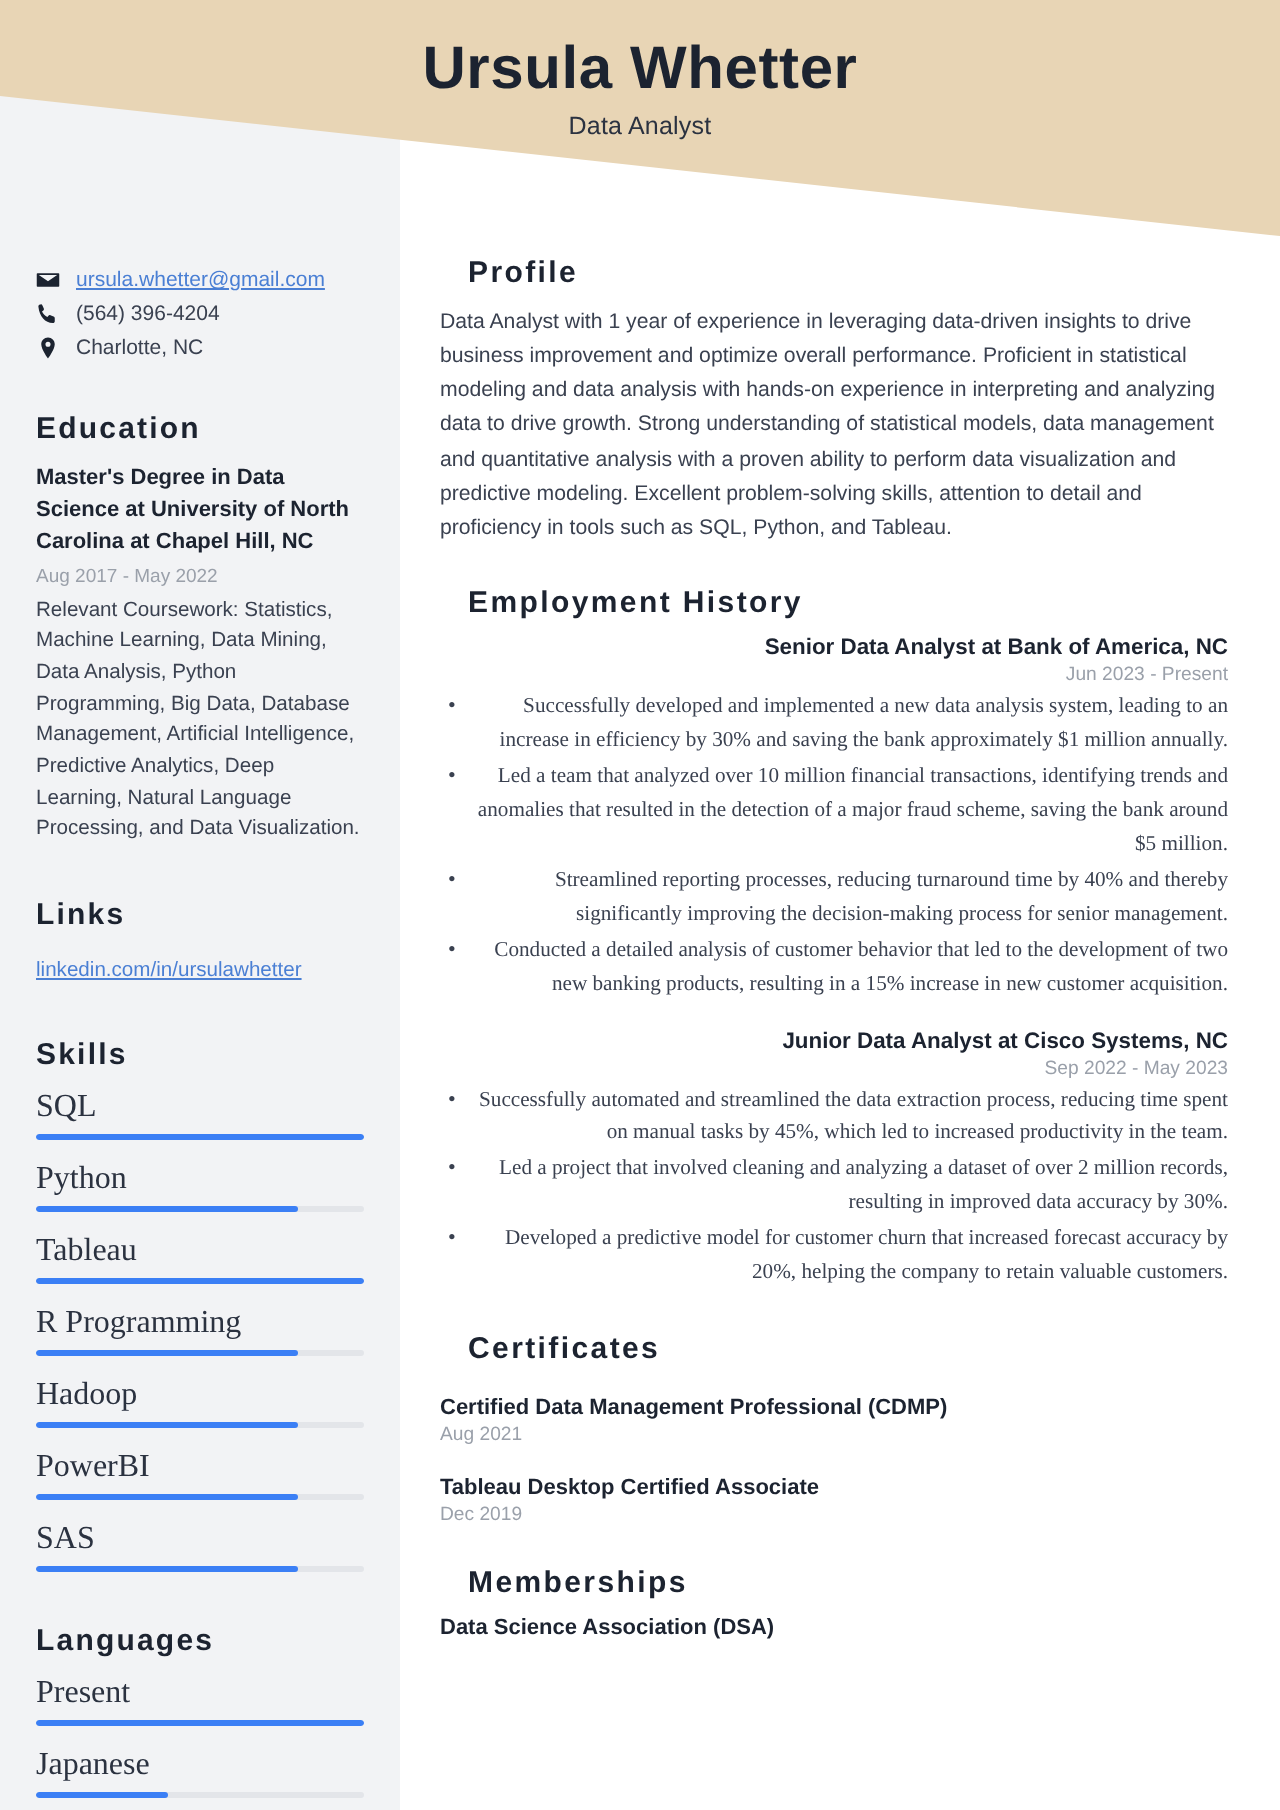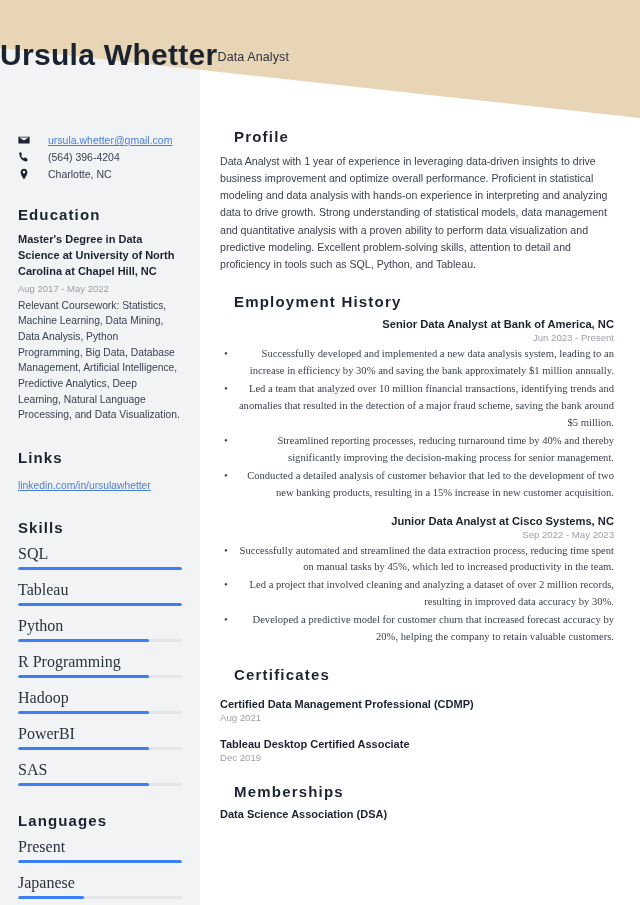--- a/index.html
+++ b/index.html
@@ -23,21 +23,21 @@
   }
   #header-band svg { display: block; }
 
   #header-text {
     position: absolute;
     top: 0; left: 0;
     width: 640px;
     height: 90px;
     z-index: 3;
     display: flex;
-    flex-direction: row;
+    flex-direction: column;
     align-items: center;
     justify-content: flex-start;
     padding-top: 18px;
     pointer-events: none;
   }
   #name {
     font-size: 30px;
     font-weight: 700;
     color: #1c2330;
     letter-spacing: 0.3px;
@@ -65,21 +65,21 @@
     top: 134px; left: 0;
     width: 200px;
     padding: 0 18px 0 18px;
     z-index: 2;
   }
 
   
   .contact-row {
     display: flex;
     align-items: flex-start;
-    gap: 18px;
+    gap: 8px;
     margin-bottom: 5px;
     font-size: 10.5px;
     color: #3a4150;
   }
   .contact-row .ico {
     width: 12px; height: 12px;
     flex: 0 0 12px;
     display: flex; align-items: center; justify-content: center;
     color: #1c2330;
   }
@@ -290,29 +290,29 @@
   <div>
     <div class="side-heading">Skills</div>
 
     <div class="bar-item">
       <div class="bar-label">SQL</div>
       <div class="bar-track">
         <div class="bar-fill" style="width: 100%;"></div>
       </div>
     </div>
     <div class="bar-item">
+      <div class="bar-label">Python</div>
+      <div class="bar-track">
+        <div class="bar-fill" style="width: 80%;"></div>
+      </div>
+    </div>
+    <div class="bar-item">
       <div class="bar-label">Tableau</div>
       <div class="bar-track">
         <div class="bar-fill" style="width: 100%;"></div>
-      </div>
-    </div>
-    <div class="bar-item">
-      <div class="bar-label">Python</div>
-      <div class="bar-track">
-        <div class="bar-fill" style="width: 80%;"></div>
       </div>
     </div>
     <div class="bar-item">
       <div class="bar-label">R Programming</div>
       <div class="bar-track">
         <div class="bar-fill" style="width: 80%;"></div>
       </div>
     </div>
     <div class="bar-item">
       <div class="bar-label">Hadoop</div>

